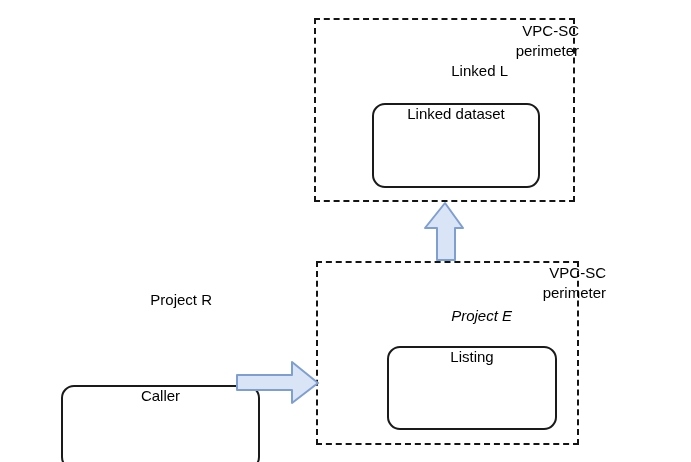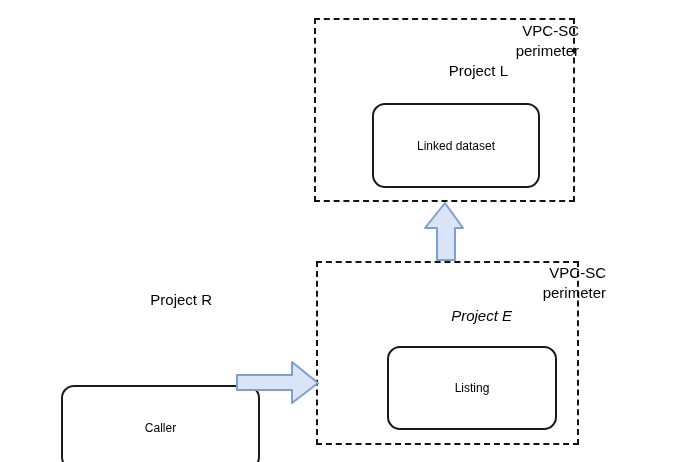--- a/index.html
+++ b/index.html
@@ -21,23 +21,23 @@
     border: 2px dashed #141414;
     background: transparent;
   }
   .node {
     position: absolute;
     box-sizing: border-box;
     border: 2px solid #1a1a1a;
     border-radius: 13px;
     background: #ffffff;
     display: flex;
-    align-items: center;
+    align-items: flex-start;
     justify-content: center;
-    font-size: 12px;
+    font-size: 15px;
   }
   .label {
     position: absolute;
     font-size: 15px;
     line-height: 20px;
     text-align: right;
     white-space: pre-line;
   }
   .arrows {
     position: absolute;
@@ -47,21 +47,21 @@
   }
 </style>
 </head>
 <body>
 
 <div class="canvas">
 
   <div class="perimeter" style="left:314px; top:18px; width:261px; height:184px;"></div>
   <div class="label" style="left:429px; top:21px; width:150px;">VPC-SC
 perimeter</div>
-  <div class="label" style="left:388px; top:61px; width:120px;">Project L</div>
+  <div class="label" style="left:388px; top:61px; width:120px;">Linked L</div>
   <div class="node" style="left:372px; top:103px; width:168px; height:85px;">
     <span>Linked dataset</span>
   </div>
 
   <div class="perimeter" style="left:316px; top:261px; width:263px; height:184px;"></div>
   <div class="label" style="left:456px; top:263px; width:150px;">VPC-SC
 perimeter</div>
   <div class="label" style="left:392px; top:306px; width:120px;font-style:italic;">Project E</div>
   <div class="node" style="left:387px; top:346px; width:170px; height:84px;">
     <span>Listing</span>

